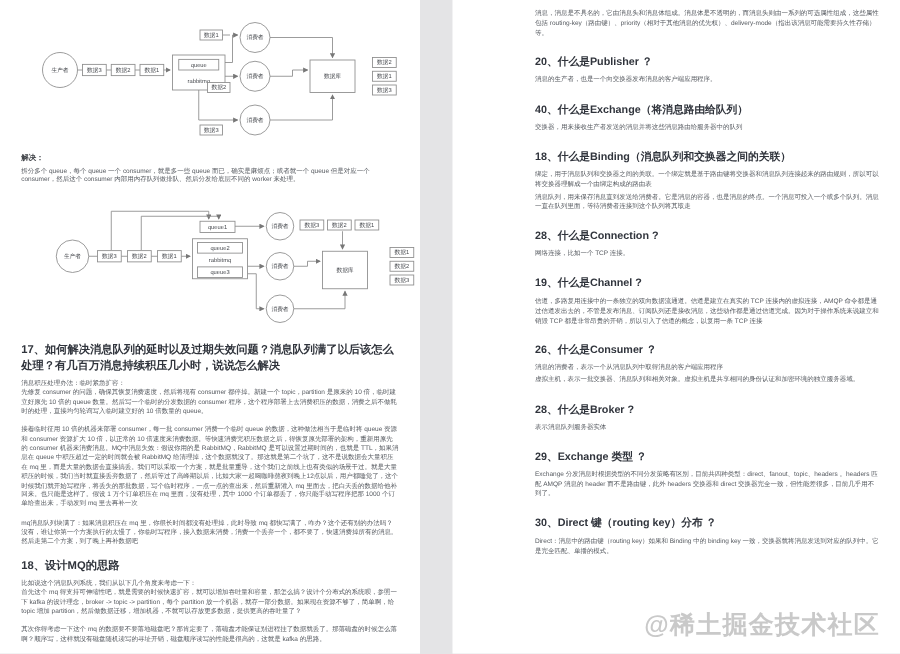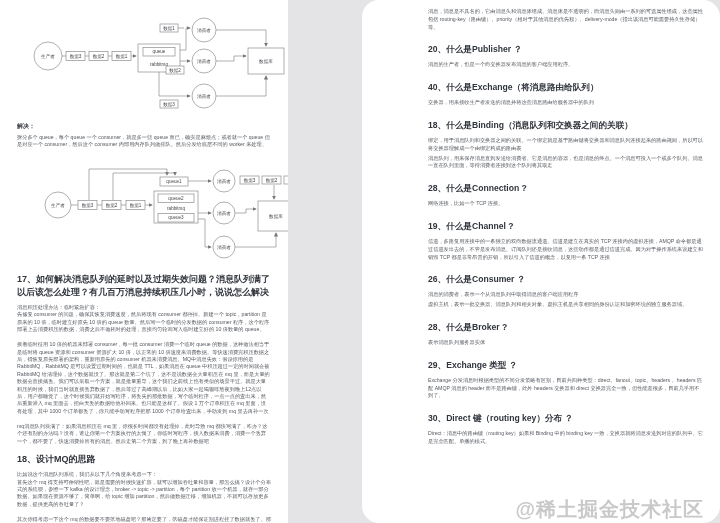--- a/index.html
+++ b/index.html
@@ -1,29 +1,29 @@
 <!DOCTYPE html>
 <html><head>
 <meta charset="utf-8">
 <style>
   html,body{margin:0;padding:0;background:#e4e4e6;font-family:"Liberation Sans","DejaVu Sans",sans-serif;}
   .canvas{position:relative;width:720px;height:523px;overflow:hidden;}
   .page{position:absolute;top:0;height:523px;background:#ffffff;overflow:hidden;}
-  .page-left{left:0;width:288px;}
-  .page-right{left:362px;width:358px;border-radius:17px;}
+  .page-left{left:0;width:336px;}
+  .page-right{left:362px;width:358px;}
   .diag{display:block;}
   #diagram1{margin:4px 0 0 8px;}
   #diagram2{margin:2px 0 0 12px;}
   .sol-label{font-size:6px;font-weight:bold;color:#3a3d42;margin:6px 17px 3px;}
   .bp{font-size:5.2px;line-height:1.42;color:#55595f;margin:0 17px 8px;white-space:pre-line;}
   .lh{font-size:9px;line-height:1.45;font-weight:bold;color:#30343c;margin:8px 17px 5px;}
   .rp-content{padding:8px 16px 0 66px;}
   .rh{font-size:8.6px;font-weight:bold;color:#30343c;margin:13px 0 5px;}
   .rb{font-size:5.2px;line-height:1.5;color:#55595f;margin:0 0 2px;white-space:pre-line;}
-  .watermark{position:absolute;right:16px;bottom:0;font-size:20px;letter-spacing:1px;color:#c9c9c9;font-weight:600;}
+  .watermark{position:absolute;right:16px;bottom:10px;font-size:20px;letter-spacing:1px;color:#c9c9c9;font-weight:600;}
   svg text{font-family:"Liberation Sans","DejaVu Sans",sans-serif;font-size:4.6px;fill:#44474c;}
   svg .nodefill{fill:#ffffff;stroke:#8e8e8e;stroke-width:0.7;}
   svg .wire{stroke:#8e8e8e;stroke-width:0.7;fill:none;}
 </style>
 </head>
 <body>
 
 <div class="canvas">
 
   <div class="page page-left">

